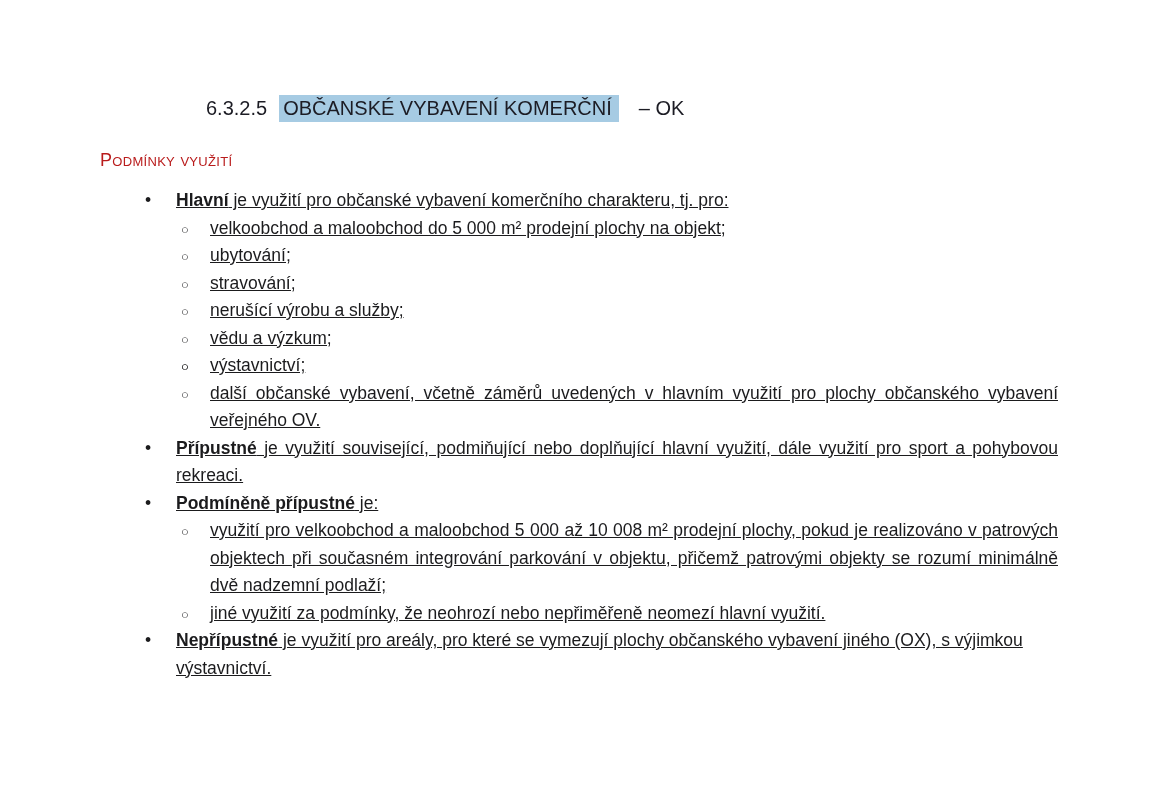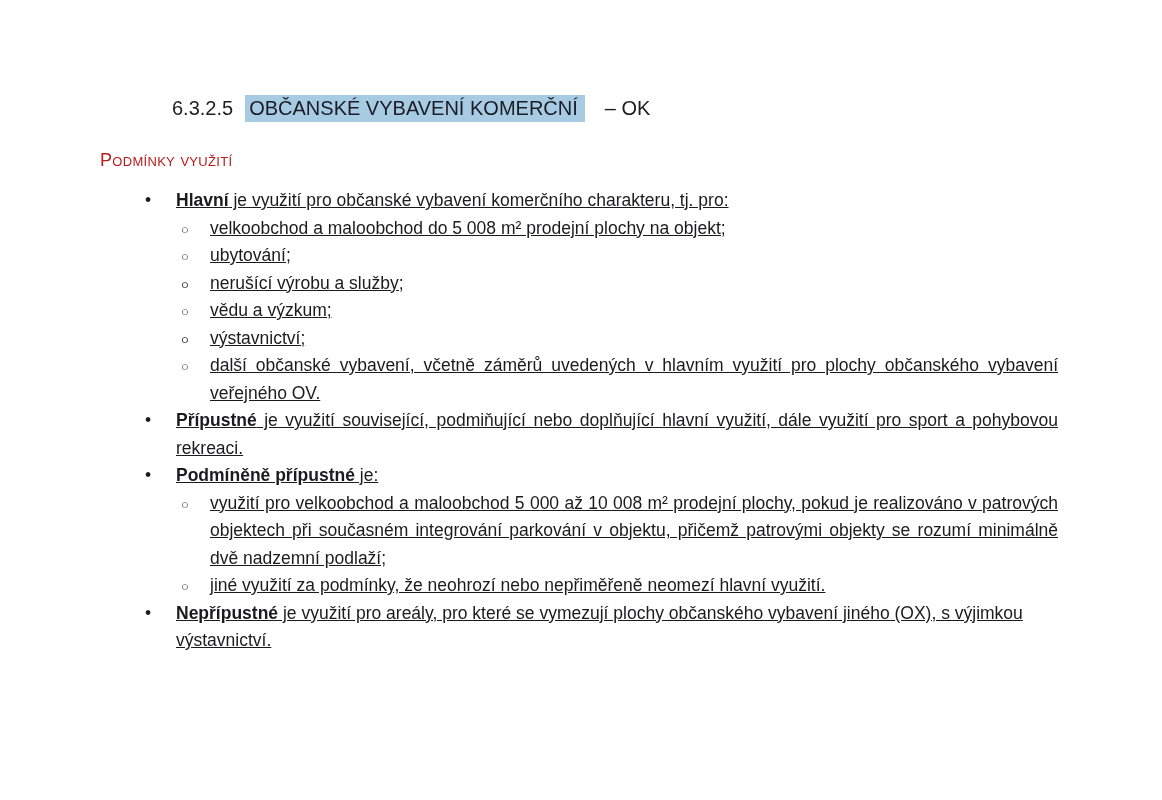--- a/index.html
+++ b/index.html
@@ -20,21 +20,21 @@
   }
   
   .heading {
     font-size: 20px;
     line-height: 28px;
     color: #1c1c24;
     white-space: nowrap;
   }
   .heading .num {
     display: inline-block;
-    margin-left: 72px;
+    margin-left: 106px;
     margin-right: 12px;
   }
   .heading .hl {
     background: #a6cbe3;
     padding: 2px 7px 3px 4px;
   }
   .heading .suffix {
     margin-left: 20px;
   }
   
@@ -94,28 +94,29 @@
   <div class="section-label">Podmínky využití</div>
 
   <div class="list">
 
     <div class="li1">
       <span class="b1">•</span>
       <p class="t"><b>Hlavní</b><span> je využití pro občanské vybavení komerčního charakteru, tj. pro:</span></p>
     </div>
     <div class="li2">
       <span class="b2">○</span>
-      <p class="t">velkoobchod a maloobchod do 5 008 m² prodejní plochy na objekt;</p>
+      <p class="t">velkoobchod a maloobchod do 5 000 m² prodejní plochy na objekt;</p>
     </div>
     <div class="li2">
       <span class="b2">○</span>
       <p class="t">ubytování;</p>
     </div>
     <div class="li2">
       <span class="b2">○</span>
+      <p class="t">stravování;</p>
     </div>
     <div class="li2">
       <span class="b2">○</span>
       <p class="t">nerušící výrobu a služby;</p>
     </div>
     <div class="li2">
       <span class="b2">○</span>
       <p class="t">vědu a výzkum;</p>
     </div>
     <div class="li2">

